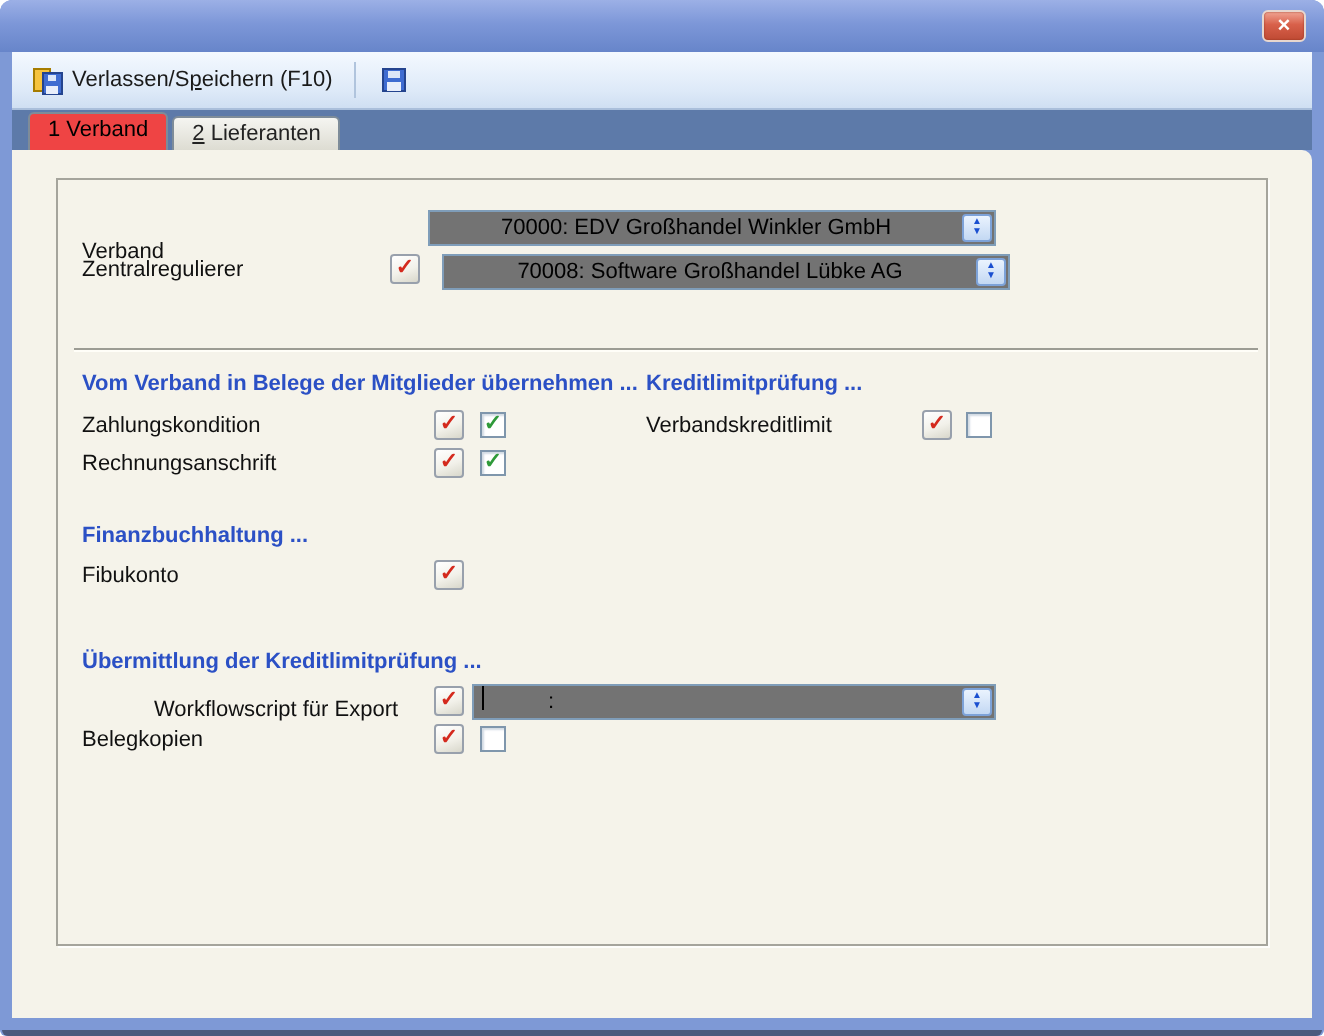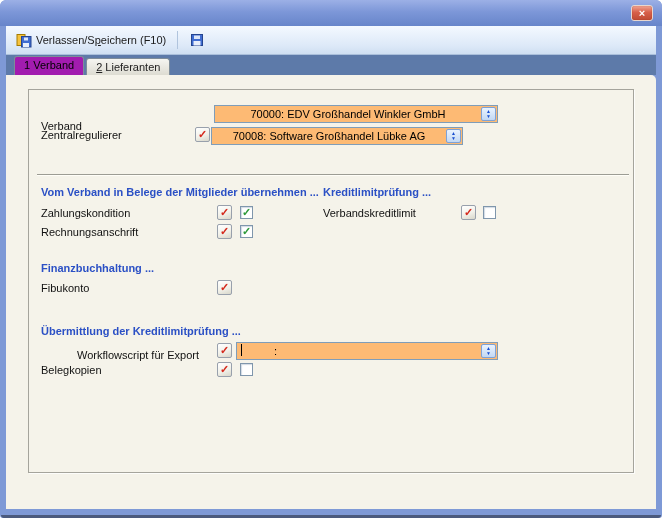--- a/index.html
+++ b/index.html
@@ -26,34 +26,34 @@
     border-bottom:1px solid #aabfdb;display:flex;align-items:center;padding:14px 4px;flex:0 0 26px;}
   .tb-button{display:flex;align-items:center;gap:4px;padding:2px 5px;border:1px solid transparent;border-radius:2px;}
   .tb-label{font-size:11px;color:#1a1a1a;white-space:nowrap;}
   .tb-sep{width:1px;height:18px;background:#b0c4dd;margin:0 5px;}
   .tb-icon{width:16px;height:16px;display:block;}
 
   
   .band{height:20px;background:#5d7aa9;flex:0 0 20px;display:flex;align-items:flex-end;padding-left:8px;}
   .tab{font-size:11px;padding:2px 9px 2px 9px;border:1px solid #7e8c99;border-bottom:none;
     border-radius:3px 3px 0 0;margin-right:2px;white-space:nowrap;}
-  .tab.active{background:#a21caf;height:19px;position:relative;z-index:2;color:#000;text-align:right;}
+  .tab.active{background:#ef4444;height:19px;position:relative;z-index:2;color:#000;text-align:right;}
   .tab.inactive{background:linear-gradient(180deg,#f5f5f1 0%,#dddcd2 100%);height:17px;color:#222;}
   .tab .mn{text-decoration:underline;}
 
   
   .page{flex:1 1 auto;background:#f5f3ea;border-top-right-radius:5px;position:relative;}
   .groupbox{position:absolute;left:22px;top:14px;width:606px;height:384px;
     border:1px solid #a5a49c;box-shadow:1px 1px 0 rgba(255,255,255,.8);}
 
   .lbl{position:absolute;font-size:11px;color:#111;white-space:nowrap;}
   .hdr{position:absolute;font-size:11px;font-weight:bold;color:#2b50c5;white-space:nowrap;}
   .hsep{position:absolute;height:0;border-top:1px solid #9c9c94;border-bottom:1px solid #fffef8;}
 
-  .combo{position:absolute;height:18px;background:#fdba74;border:1px solid #7f9db9;font-size:11px;color:#000;}
+  .combo{position:absolute;height:18px;background:#737373;border:1px solid #7f9db9;font-size:11px;color:#000;}
   .combo .val-center{display:block;text-align:center;line-height:16px;white-space:nowrap;overflow:hidden;}
   .combo .val-left{display:block;text-align:left;line-height:16px;padding-left:4px;white-space:nowrap;overflow:hidden;}
   .spin{position:absolute;top:1px;bottom:1px;right:1px;width:15px;border:1px solid #7da2d8;border-radius:2px;
     background:linear-gradient(180deg,#eaf3fe 0%,#c3d8f3 100%);display:flex;flex-direction:column;
     align-items:center;justify-content:center;}
   .spin .ar{font-size:5px;line-height:5px;color:#1a4fd0;}
   .ddbtn{position:absolute;top:1px;bottom:1px;right:1px;width:15px;border:1px solid #7da2d8;border-radius:2px;
     background:linear-gradient(180deg,#eaf3fe 0%,#c3d8f3 100%);display:flex;align-items:center;justify-content:center;}
   .ddbtn .ar{font-size:7px;line-height:7px;color:#1a4fd0;}
 
@@ -118,21 +118,21 @@
           <div class="spin">
             <span class="ar">▲</span>
             <span class="ar">▼</span>
           </div>
         </div>
 
         <span class="lbl" style="left:12px;top:39px;">Zentralregulierer</span>
         <div class="redchk" style="left:166px;top:37px;">
           <span>✓</span>
         </div>
-        <div class="combo" style="left:182px;top:37px;width:252px;">
+        <div class="combo" style="left:192px;top:37px;width:284px;">
           <span class="val-center" style="margin-right:16px;">70008: Software Großhandel Lübke AG</span>
           <div class="spin">
             <span class="ar">▲</span>
             <span class="ar">▼</span>
           </div>
         </div>
 
         <div class="hsep" style="left:8px;top:84px;width:592px;"></div>
 
         <span class="hdr" style="left:12px;top:96px;">Vom Verband in Belege der Mitglieder übernehmen ...</span>

